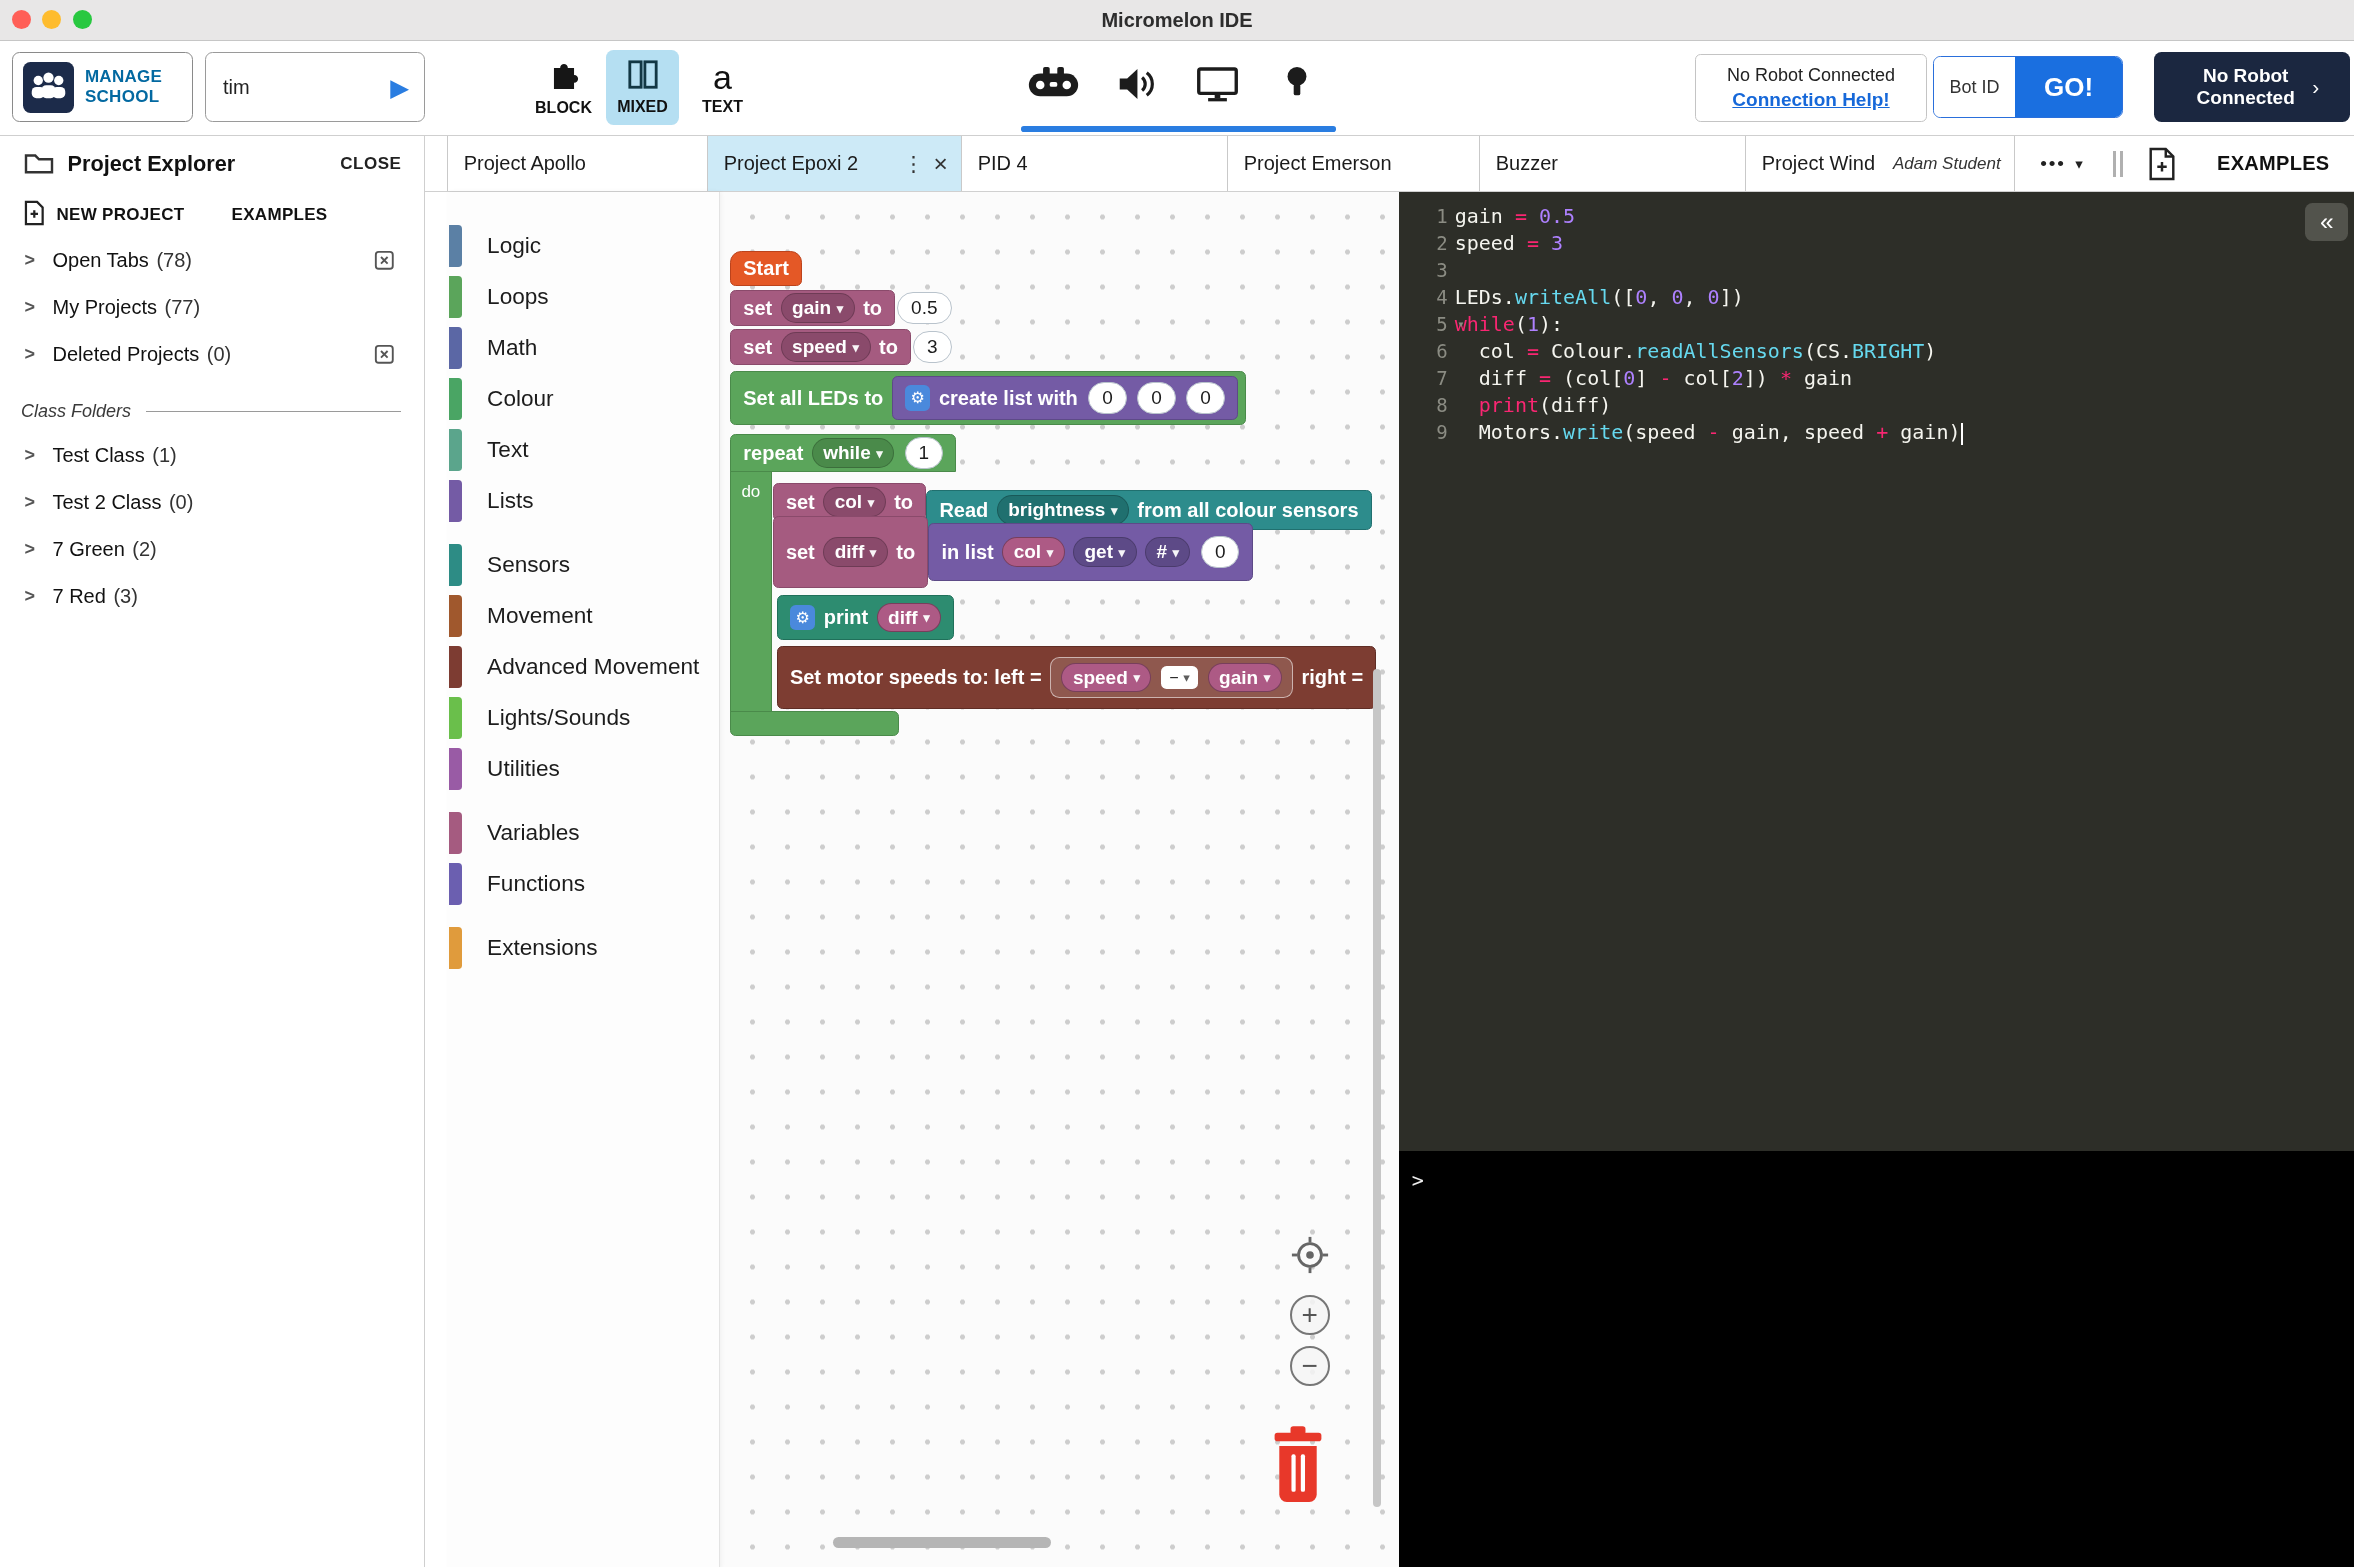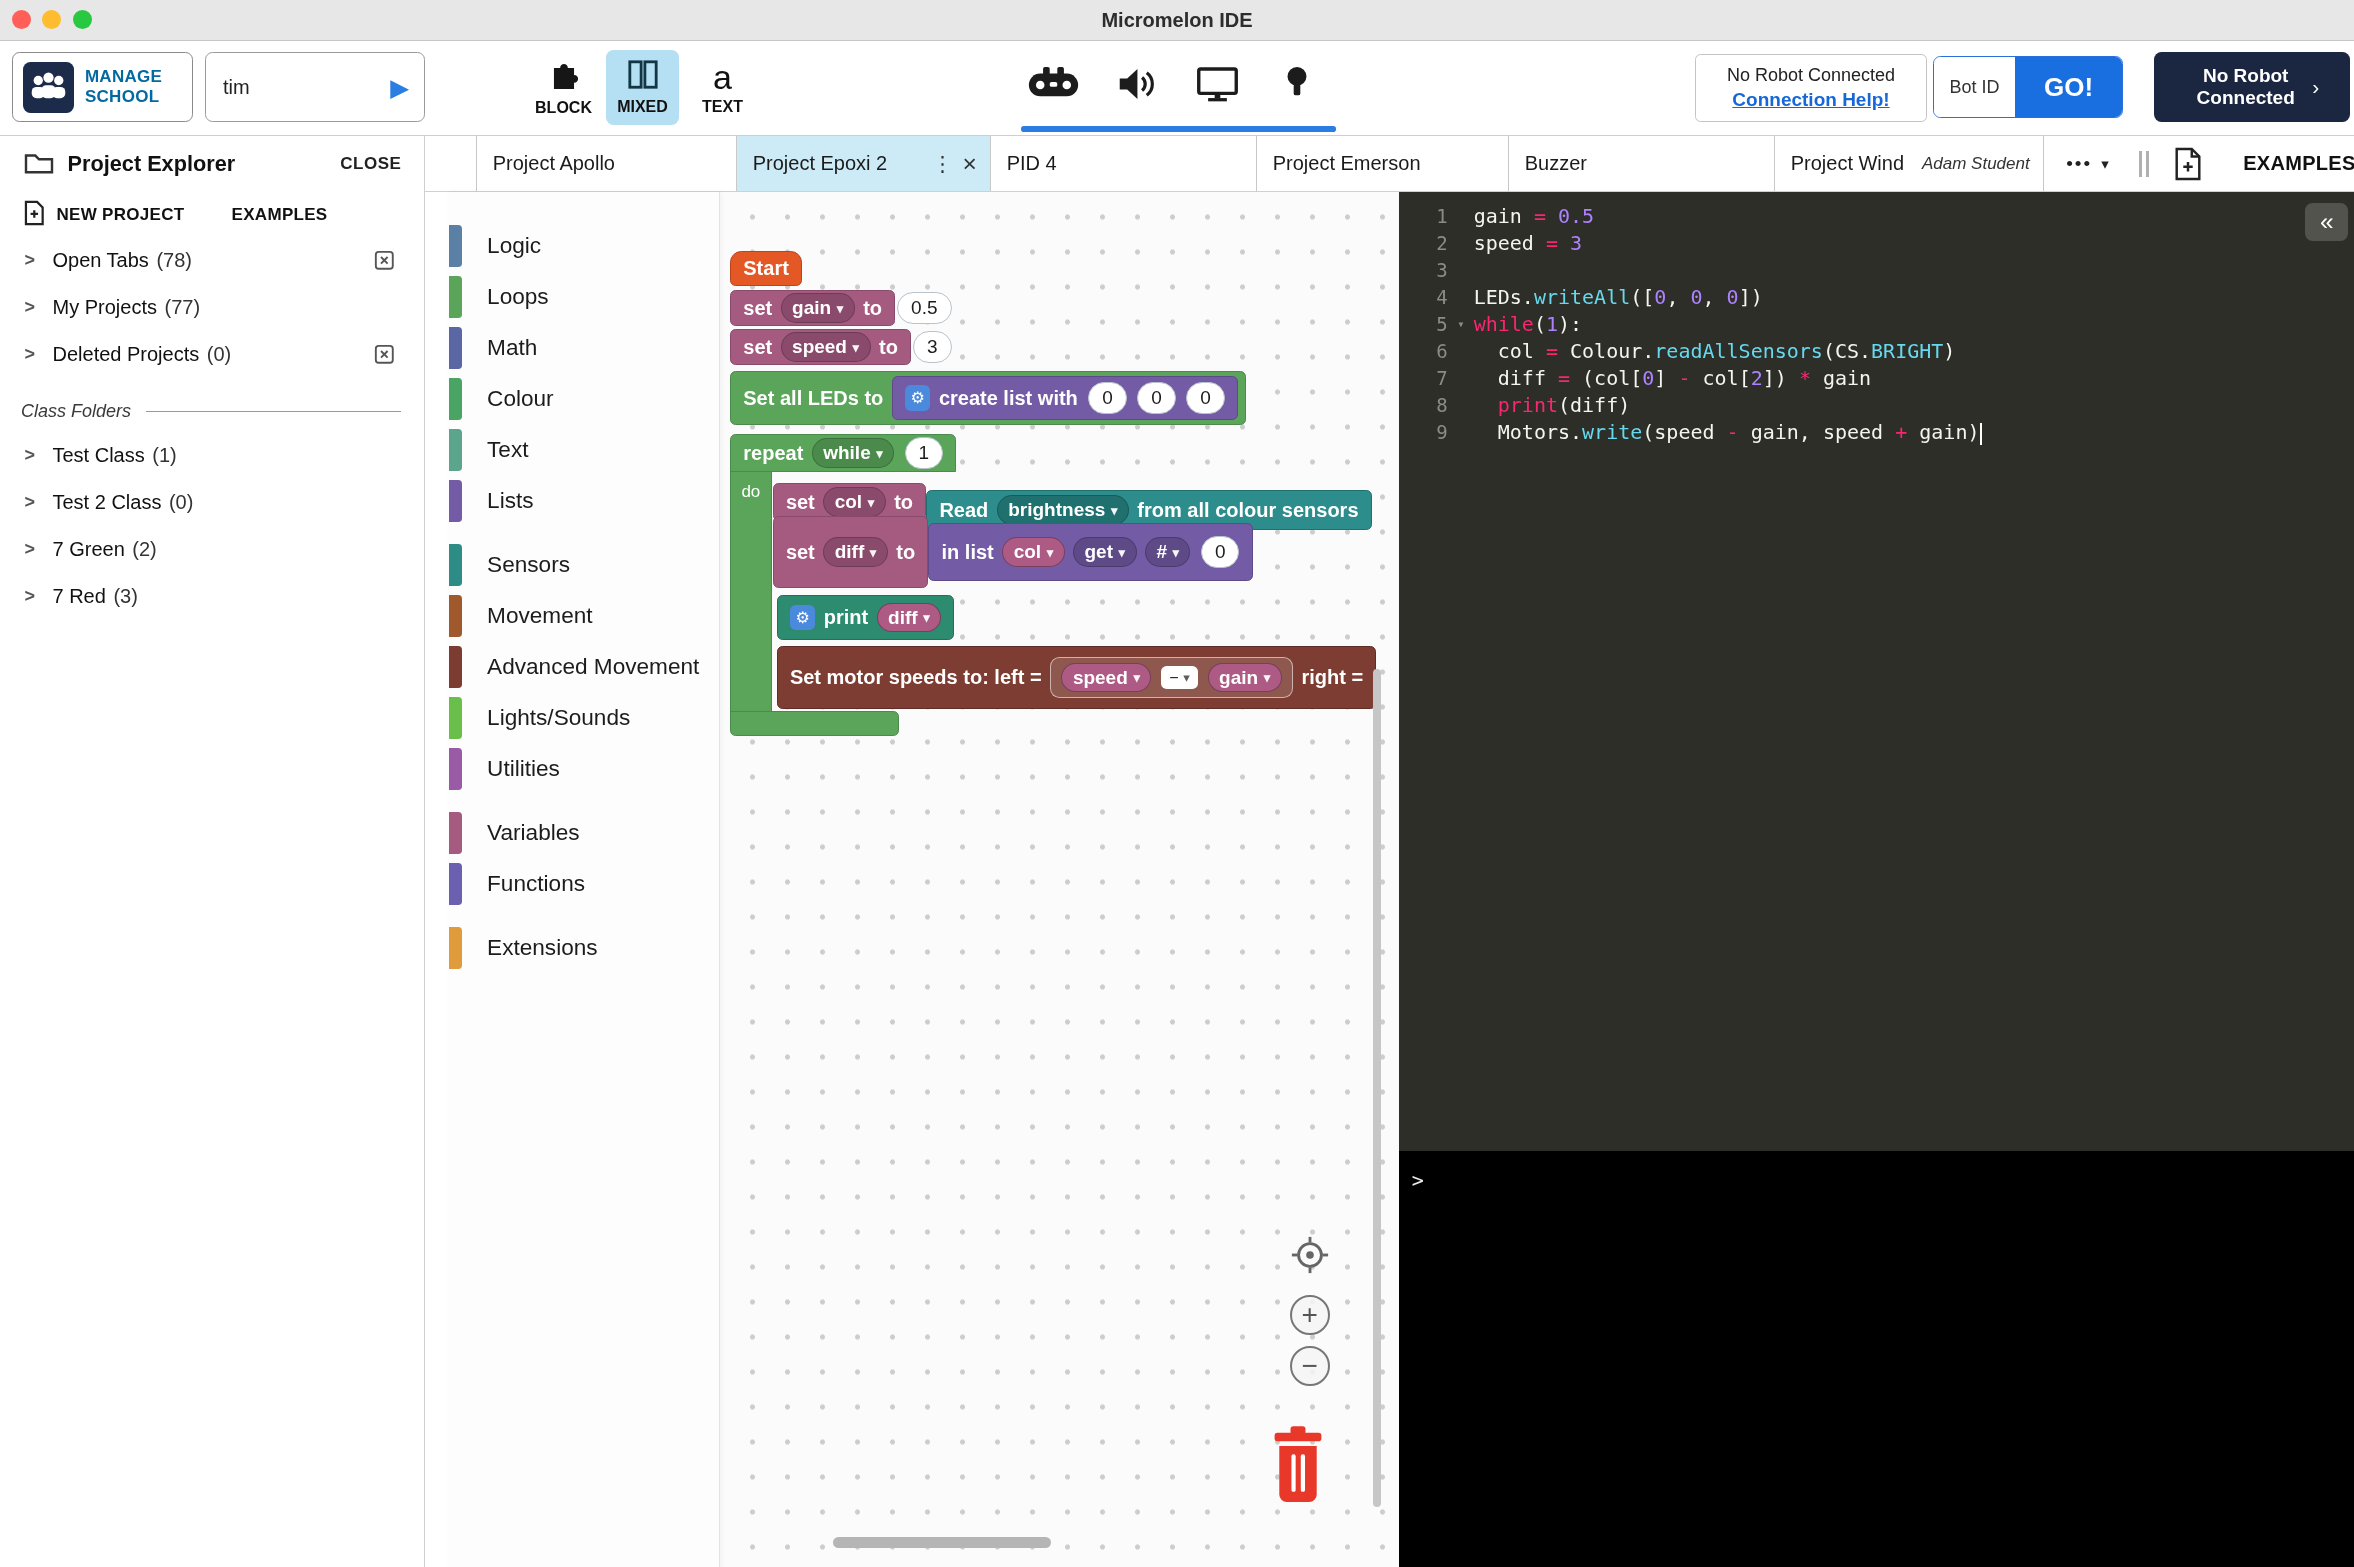--- a/index.html
+++ b/index.html
@@ -126,21 +126,21 @@
   .v-scroll{position:absolute;width:8.5px;background:#c6c6c6;border-radius:4.7px;}
   .h-scroll{position:absolute;height:11.3px;background:#b5b5b5;border-radius:5.6px;}
 
   
   .codepane{flex:1;display:flex;flex-direction:column;min-width:0;background:#2d2e28;}
   .editor{height:959px;min-height:959px;position:relative;overflow:hidden;font-family:"DejaVu Sans Mono",monospace;}
   #code-lines{padding-top:11.3px;}
   .code-line{height:27px;line-height:27px;display:flex;font-size:20px;}
   .gutter{width:49px;min-width:49px;text-align:right;color:#8b8c83;font-size:19px;position:relative;}
   .fold{position:absolute;right:-17px;top:0;font-size:12.2px;color:#8b8c83;}
-  .code{margin-left:26px;white-space:pre;}
+  .code{margin-left:7px;white-space:pre;}
   .tk-p{color:#f5f5ef;}
   .tk-k{color:#f92672;}
   .tk-n{color:#ae81ff;}
   .tk-f{color:#66d9ef;}
   .cursor{display:inline-block;width:1.9px;height:21.7px;background:#fff;vertical-align:middle;margin-left:0.9px;}
   .collapse-btn{position:absolute;right:5.6px;top:11.3px;width:43px;height:38px;background:#52534c;border-radius:7.5px;color:#fff;font-size:24.5px;display:flex;align-items:center;justify-content:center;font-family:"Liberation Sans",sans-serif;}
   .console{flex:1;background:#000;color:#eee;font-family:"DejaVu Sans Mono",monospace;font-size:20px;padding:17px 13px;box-sizing:border-box;}
 </style>
 </head>
 <body>
@@ -327,21 +327,21 @@
           <div class="side-row">
             <span class="chev">&gt;</span>
             <span class="side-label">7 Red</span>
             <span class="side-count">(3)</span>
           </div>
         </div>
     </div>
 
     <div class="right">
       <div class="tabbar">
-        <div id="tab-strip" style="display:flex;margin-left:29px;">
+        <div id="tab-strip" style="display:flex;">
             <div class="tab" style="width: 261px;">
               <span class="tab-label">Project Apollo</span>
             </div>
             <div class="tab active" style="width: 254px;">
               <span class="tab-label">Project Epoxi 2</span>
               <span class="tab-menu">⋮</span>
               <span class="tab-close">×</span>
             </div>
             <div class="tab" style="width: 266px;">
               <span class="tab-label">PID 4</span>

